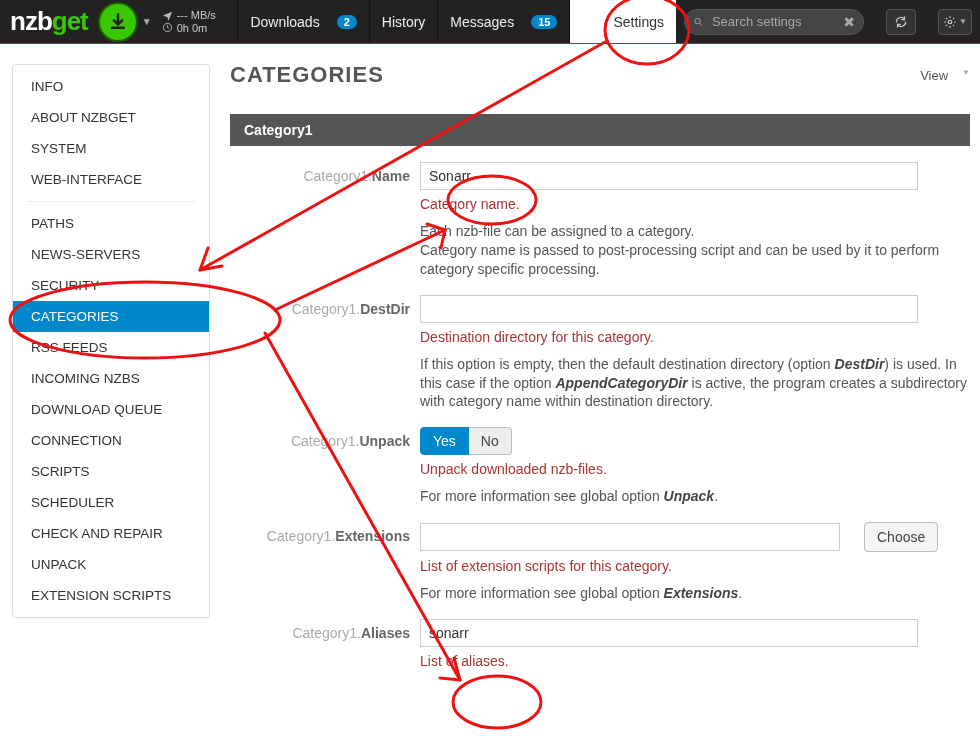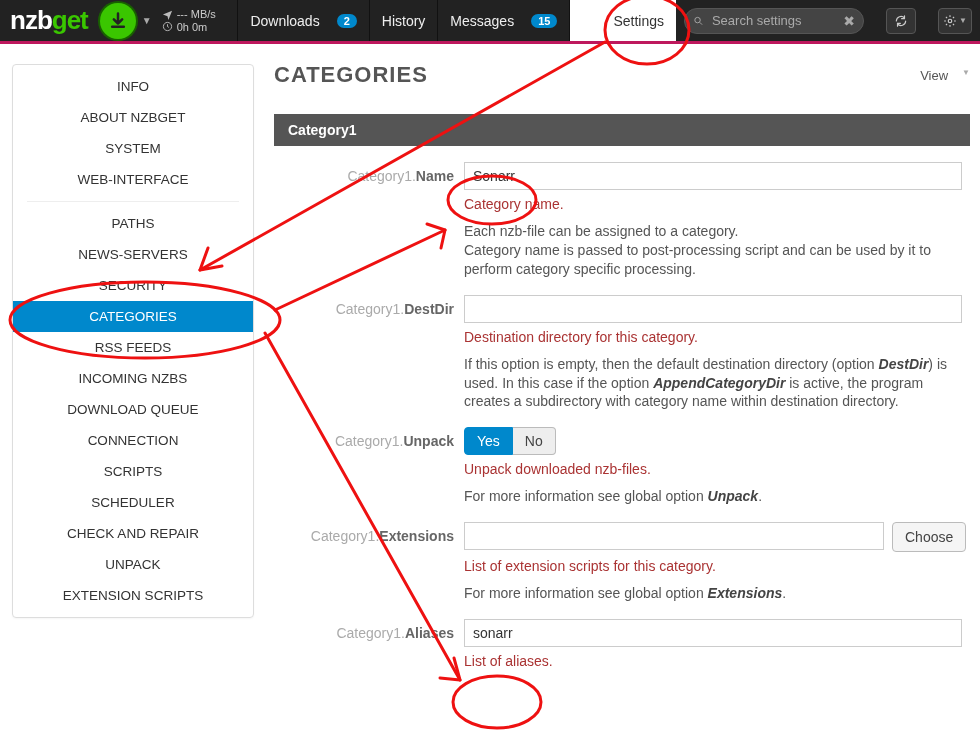--- a/index.html
+++ b/index.html
@@ -1,19 +1,19 @@
 <!DOCTYPE html>
 <html><head>
 <meta charset="utf-8">
 <style>
   * { box-sizing: border-box; }
   body { margin:0; font-family: Arial, Helvetica, sans-serif; font-size:14px; background:#fff; color:#333; width:980px; height:756px; overflow:hidden; position:relative; }
 
   
-  .topbar { background:#222; height:44px; display:flex; align-items:center; color:#ccc; position:relative; border-bottom:3px solid #be185d; }
+  .topbar { background:#222; height:44px; display:flex; align-items:center; color:#ccc; position:relative; border-bottom:1px solid #be185d; }
   .logo { display:flex; align-items:baseline; padding:0 10px; font-family: Arial; font-weight:bold; font-size:26px; letter-spacing:-1px; }
   .logo .nzb { color:#fff; }
   .logo .get { color:#3ac600; }
   .down-circle { width:36px; height:36px; border-radius:50%; background:#3ac600; display:flex; align-items:center; justify-content:center; margin:0 2px; box-shadow:0 0 0 2px #186000; }
   .down-circle svg { fill:#222; }
   .caret-small { color:#aaa; font-size:10px; padding:0 4px; }
   .speed-block { display:flex; flex-direction:column; font-size:11px; color:#ccc; line-height:1.1; padding:0 6px; gap:0; }
   .speed-block .row1, .speed-block .row2 { display:flex; align-items:center; gap:4px; }
   .speed-block svg { fill:#bbb; width:11px; height:11px; }
 
@@ -25,40 +25,40 @@
   .search-wrap { display:flex; align-items:flex-start; padding:0 8px; gap:22px; }
   .search-box { background:#444; border-radius:14px; height:26px; display:flex; align-items:center; padding:0 8px; width:180px; color:#aaa; gap:6px; border:1px solid #555; }
   .search-box input { background:transparent; border:0; outline:0; color:#ddd; width:100%; font-size:13px; }
   .search-box input::placeholder { color:#aaa; }
   .clear-icon { color:#aaa; cursor:pointer; }
   .refresh-btn { width:30px; height:26px; background:#333; border:1px solid #555; border-radius:4px; display:flex; align-items:center; justify-content:center; cursor:pointer; }
   .gear-btn { width:34px; height:26px; background:#333; border:1px solid #555; border-radius:4px; display:flex; align-items:center; justify-content:center; cursor:pointer; gap:2px; color:#ccc;}
 
   
   .main { display:flex; }
-  .sidebar { width:254px; padding:20px 0 20px 12px;text-align:center; }
+  .sidebar { width:210px; padding:20px 0 20px 12px; }
   .sidecard { border:1px solid #ddd; border-radius:4px; box-shadow:0 1px 2px rgba(0,0,0,.04); padding:6px 0; }
   .sidecard .side-item { padding:8px 18px; color:#333; cursor:pointer; font-size:13.5px; }
   .sidecard .side-hr { border-top:1px solid #eee; margin:6px 14px; }
   .sidecard .side-item.active { background:#08c; color:#fff; }
 
   .content { flex:1; padding:18px 10px 0 20px; }
   .page-head { display:flex; align-items:center; justify-content:space-between; }
   .page-head h1 { margin:0; font-size:22px; font-weight:bold; color:#555; letter-spacing:1px; }
   .view-link { color:#555; font-size:13px; display:flex; gap:14px; cursor:pointer; }
   .caret-dn { font-size:8px; color:#aaa; }
 
   .section-bar { background:#555; color:#fff; font-weight:bold; padding:8px 14px; margin-top:26px; }
 
   .form-row { display:flex; align-items:flex-start; margin-top:16px; }
   .form-label { width:190px; text-align:right; padding:6px 10px 0 0; color:#aaa; font-size:14px; }
   .form-label b { color:#666; font-weight:bold; }
   .form-field { flex:1; }
   .form-field input.text { width:100%; max-width:498px; height:28px; border:1px solid #ccc; padding:0 8px; font-size:14px; color:#333; }
-  .form-field .with-choose { display:flex; gap:8px; align-items:flex-start; }
+  .form-field .with-choose { display:flex; gap:24px; align-items:center; }
   .form-field .with-choose input.text { max-width:420px; }
   .choose-btn { height:30px; padding:0 12px; border:1px solid #bbb; background:#f5f5f5; border-radius:4px; cursor:pointer; color:#444; font-size:14px; }
 
   .help-red { color:#a33; font-size:14px; margin-top:6px; }
   .help-gray { color:#555; font-size:14px; margin-top:10px; line-height:1.35; }
   .help-gray b, .help-red b { font-style:italic; font-weight:bold; color:#444; }
 
   .toggle { display:flex; }
   .toggle .opt { height:28px; padding:0 12px; display:flex; align-items:center; border:1px solid #bbb; background:#eee; color:#444; cursor:pointer; font-size:14px; }
   .toggle .opt:first-child { border-radius:4px 0 0 4px; }

